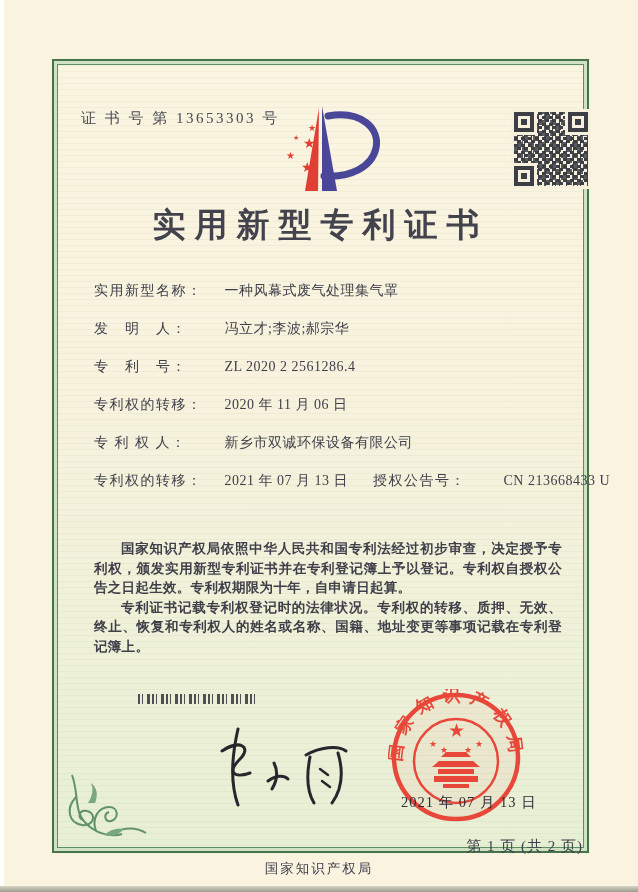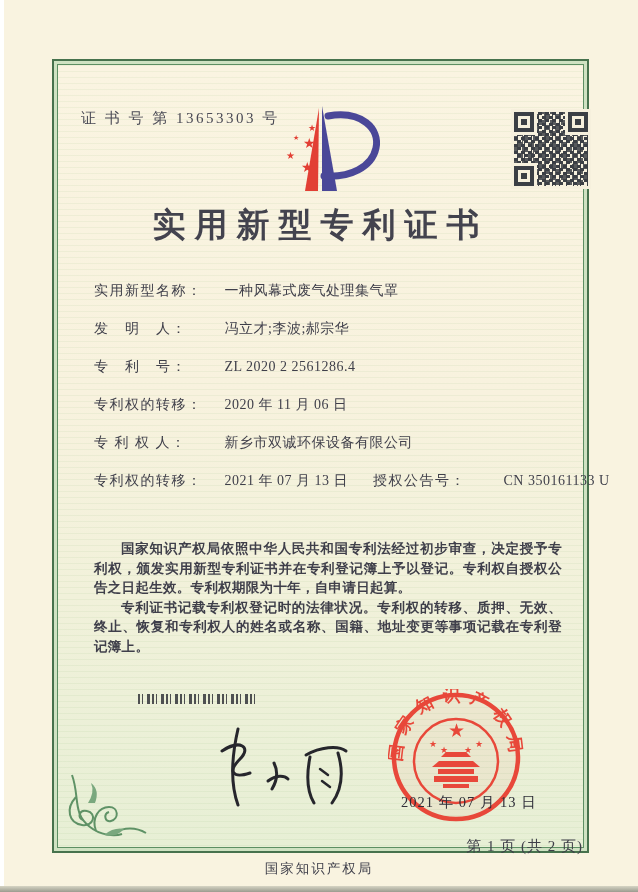--- a/index.html
+++ b/index.html
@@ -115,21 +115,21 @@
           <span class="fvalue">2020 年 11 月 06 日</span>
         </div>
         <div class="frow">
           <span class="flabel">专 利 权 人：</span>
           <span class="fvalue">新乡市双诚环保设备有限公司</span>
         </div>
         <div class="frow">
           <span class="flabel">专利权的转移：</span>
           <span class="fvalue w">2021 年 07 月 13 日</span>
           <span class="flabel">授权公告号：</span>
-          <span class="fvalue">CN 350161133 U</span>
+          <span class="fvalue">CN 213668433 U</span>
         </div>
       </div>
 
       <div class="paras">
         <p>国家知识产权局依照中华人民共和国专利法经过初步审查，决定授予专利权，颁发实用新型专利证书并在专利登记簿上予以登记。专利权自授权公告之日起生效。专利权期限为十年，自申请日起算。</p>
         <p>专利证书记载专利权登记时的法律状况。专利权的转移、质押、无效、终止、恢复和专利权人的姓名或名称、国籍、地址变更等事项记载在专利登记簿上。</p>
       </div>
 
       <div class="barcode"></div>
 

